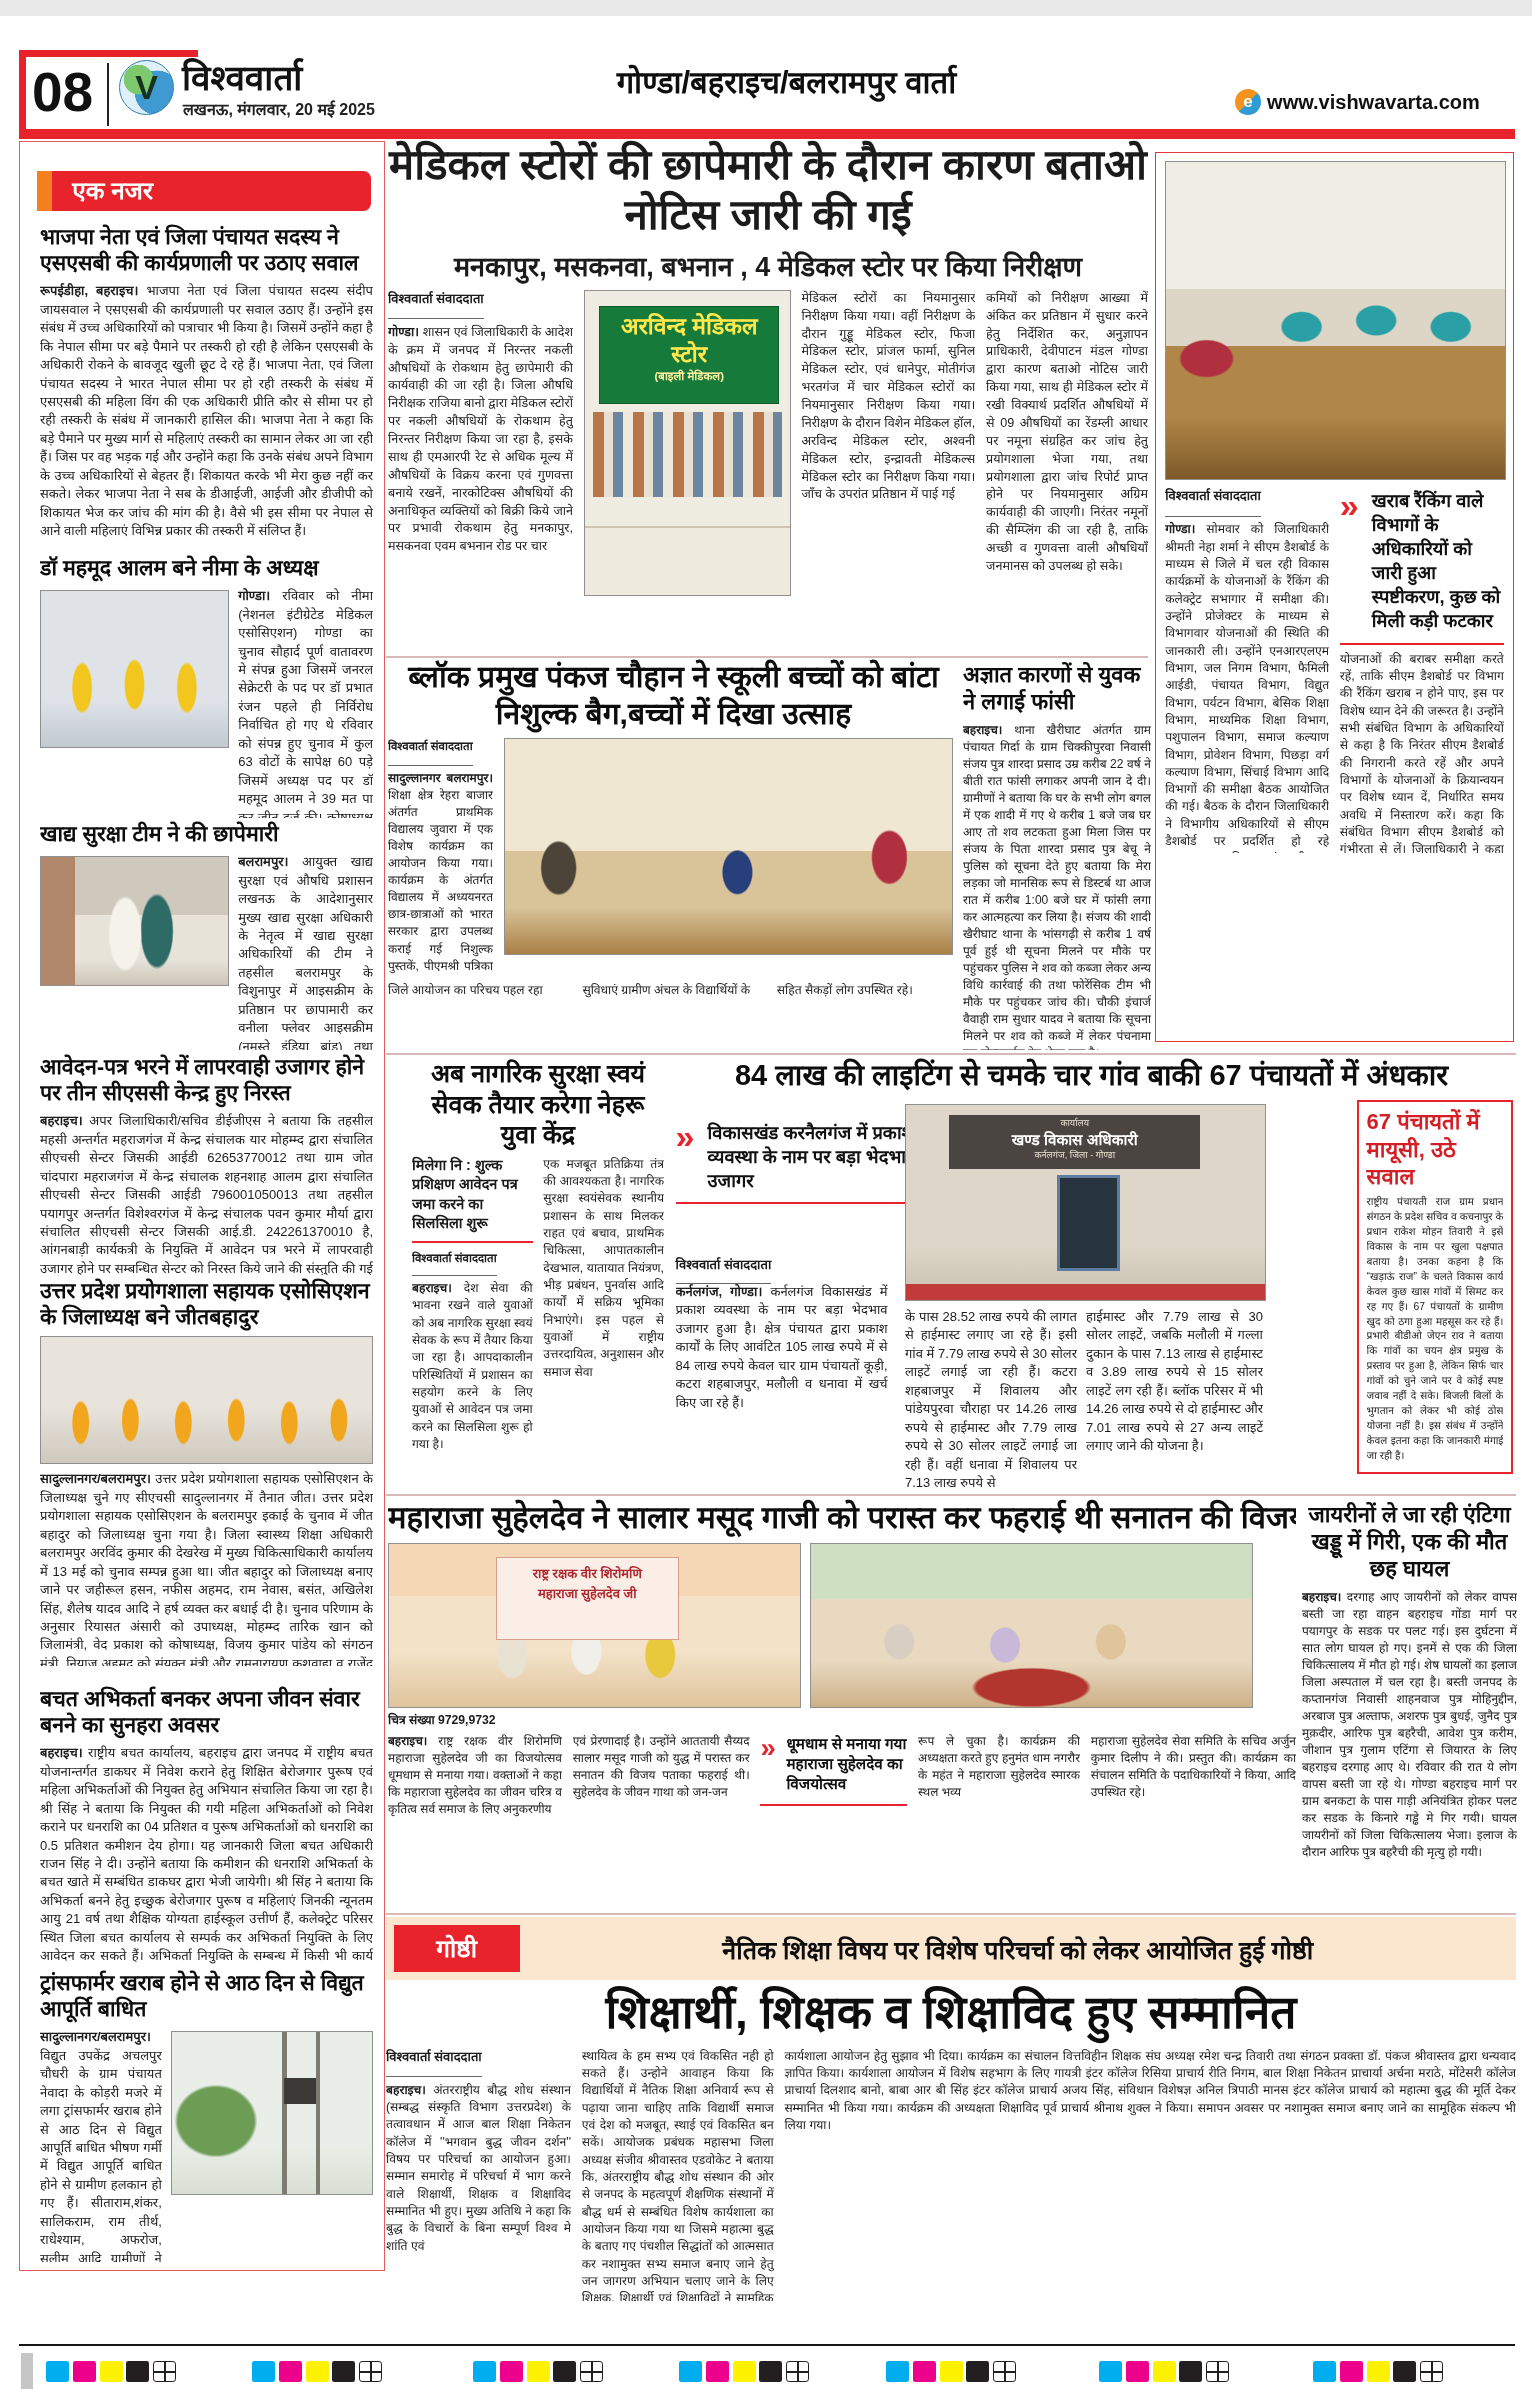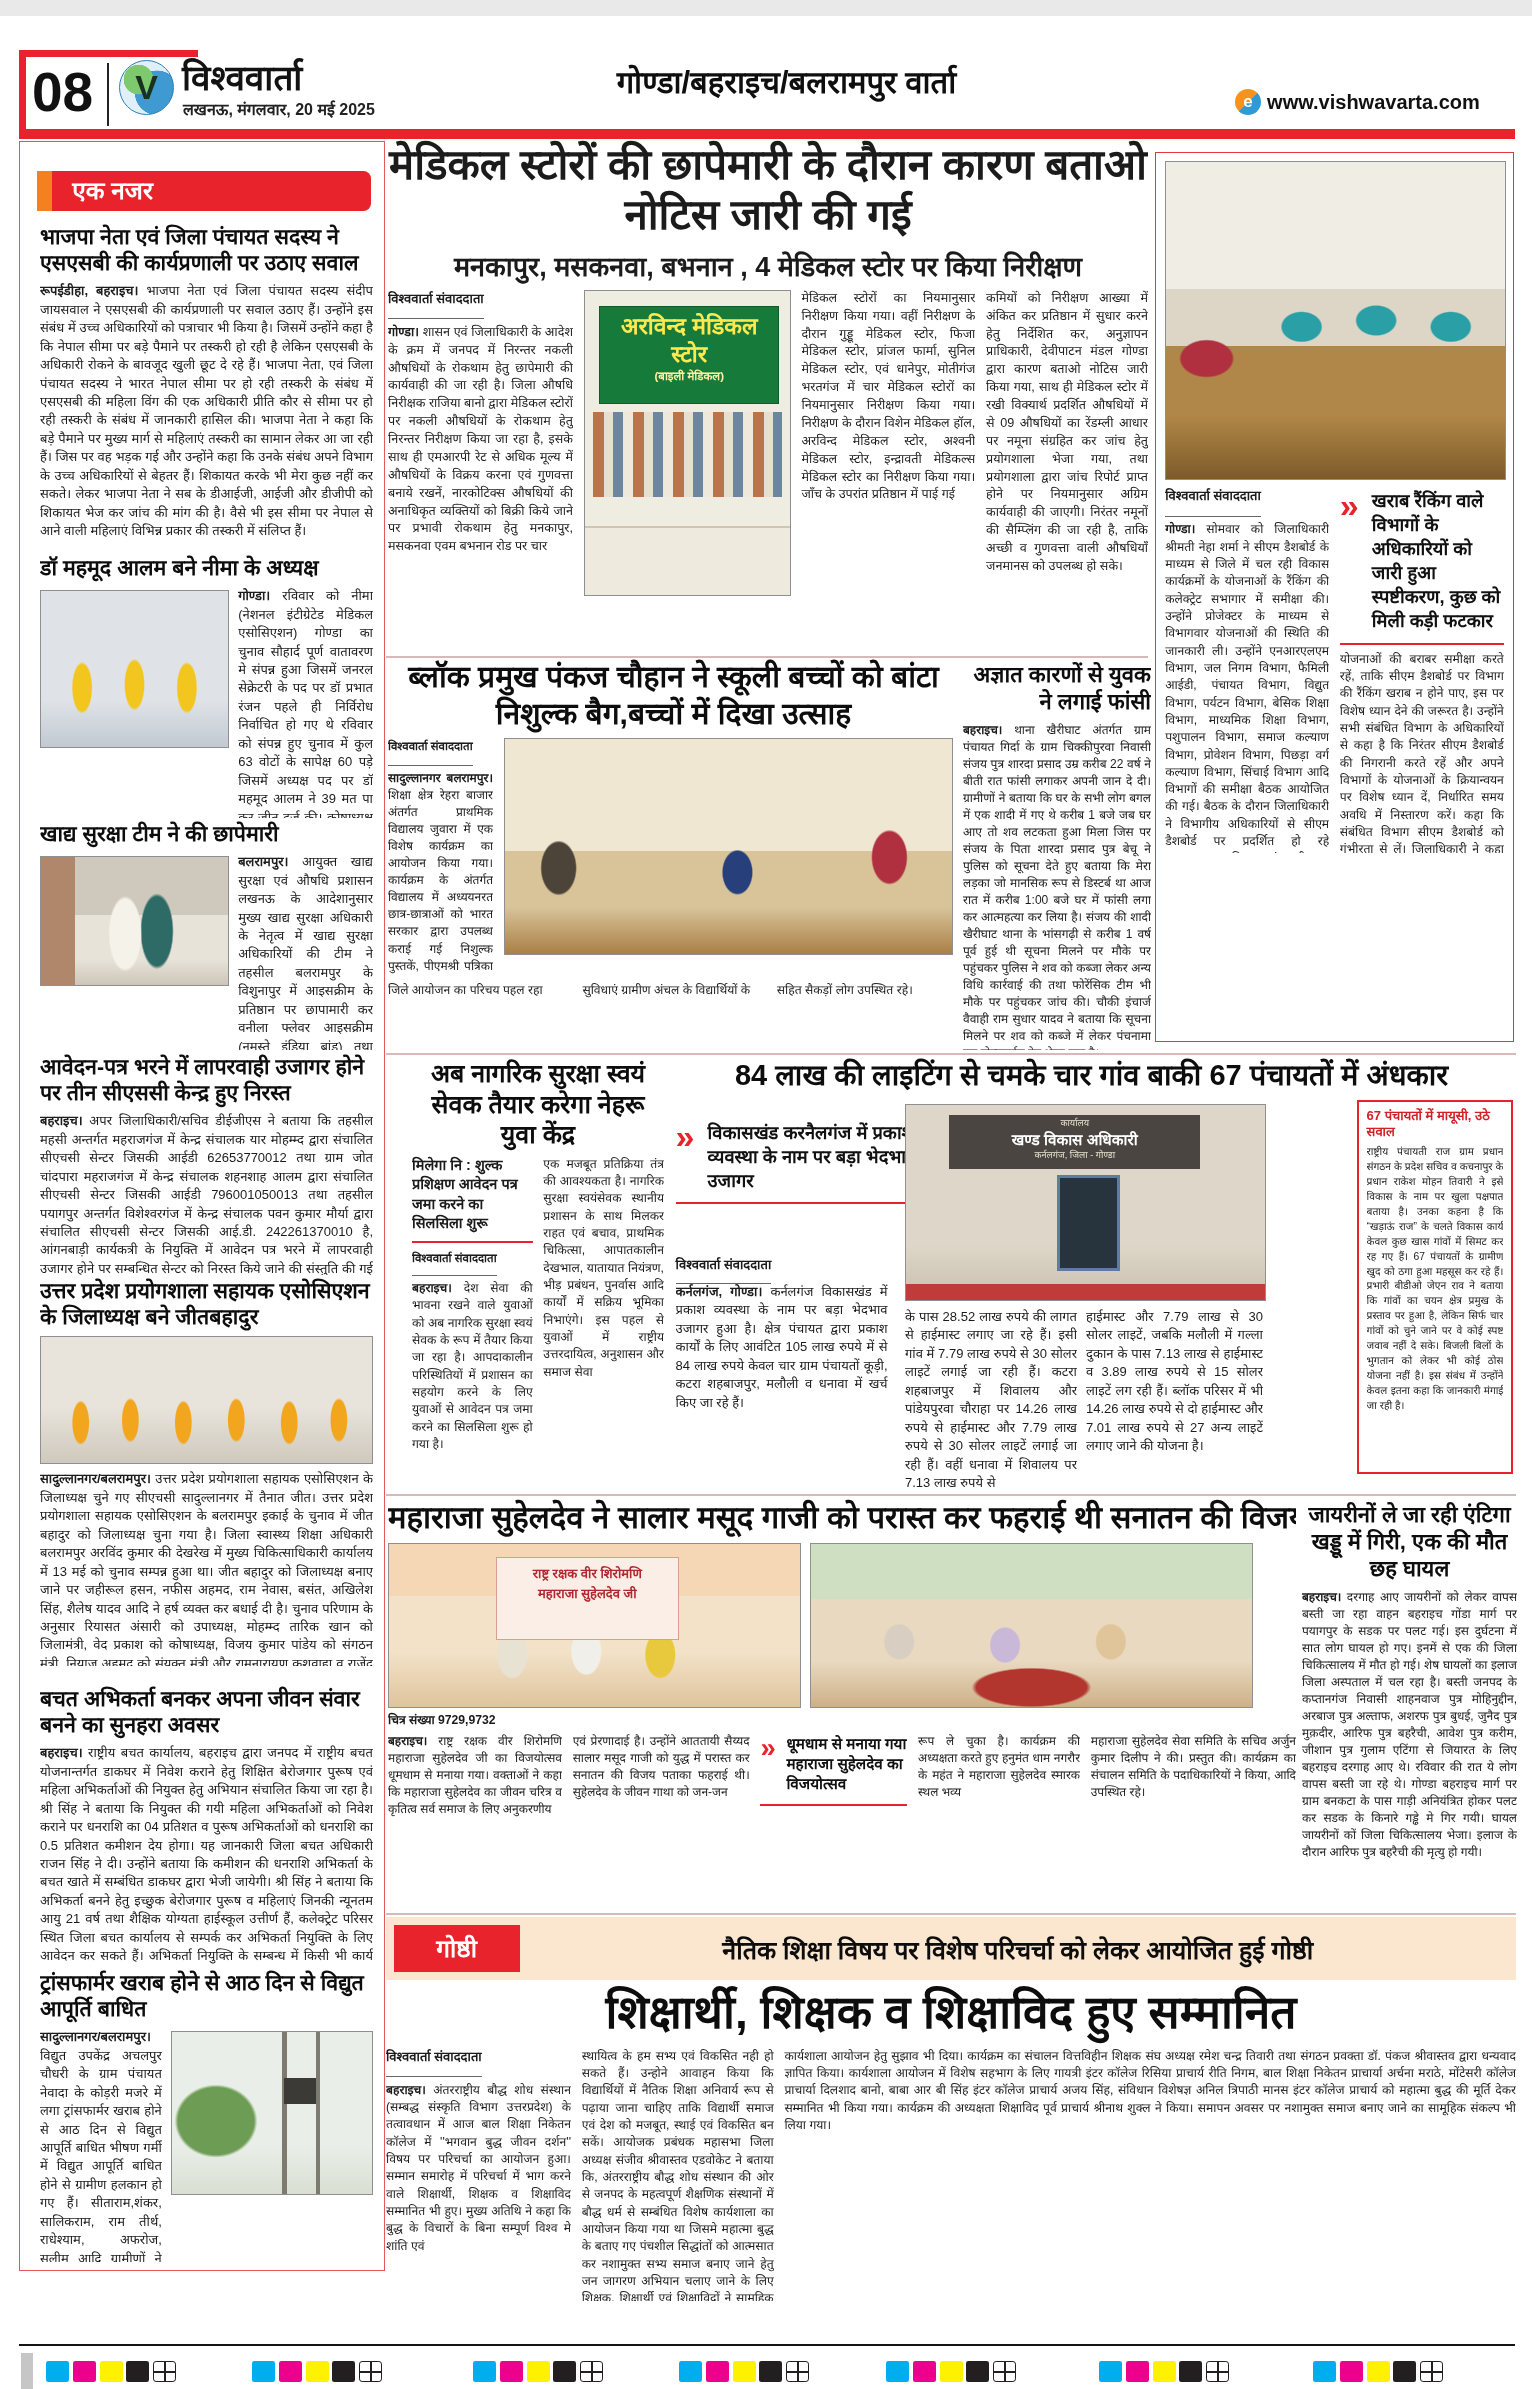--- a/index.html
+++ b/index.html
@@ -129,36 +129,36 @@
   #a-dm .hl { font-size:26px; text-align:center; }
   #a-dm .ph-meeting { width:100%; height:317px; margin-bottom:7.6px; }
   .pullquote { position:relative; padding:1.5px 0 9.2px 32px; border-bottom:2.3px solid #e8232b; font-weight:bold; font-size:18.3px; line-height:1.32; color:#111; }
   .pullquote .chev { position:absolute; left:0; top:-4.6px; color:#e8232b; font-size:34px; font-weight:bold; }
   #a-bag { left:388px; top:643px; width:571px; height:392px; }
   #a-bag .hl { font-size:30px; text-align:center; }
   #a-bag .ph-bag { width:447px; height:215px; flex:0 0 447px; }
   #a-bag .strip { display:flex; gap:12.2px; margin-top:6.1px; }
   #a-bag .strip .col { font-size:12.2px; height:23px; }
   #a-hang { left:963px; top:646px; width:188px; height:388px; }
-  #a-hang .hl { font-size:22px; text-align:right; }
+  #a-hang .hl { font-size:22px; text-align:left; }
   #a-hang .bt { font-size:12px; }
   #a-nehru { left:412px; top:1042px; width:252px; height:424px; }
   #a-nehru .hl { font-size:25px; text-align:center; }
   #a-nehru .sub { font-size:14.5px; font-weight:bold; line-height:1.35; border-bottom:2.3px solid #e8232b; padding-bottom:7.6px; margin-bottom:6.1px; }
   #a-nehru .col { font-size:12.2px; }
   #a-light { left:668px; top:1042px; width:847px; height:439px; }
   #a-light .hl { font-size:29px; text-align:center; margin-bottom:3.1px; }
   #lq-light { position:absolute; left:7.6px; top:61px; width:212px; }
   #light-byline { position:absolute; left:7.6px; top:197px; }
   #light-col1 { position:absolute; left:7.6px; top:225px; width:212px; height:205px; }
   #ph-office { position:absolute; left:237px; top:46px; width:359px; height:195px; }
   #light-col2 { position:absolute; left:237px; top:250px; width:172px; height:179px; }
   #light-col3 { position:absolute; left:418px; top:250px; width:177px; height:179px; }
   #light-box { position:absolute; left:689px; top:42px; width:156px; height:374px; border:2.3px solid #e8232b; padding:6.1px 7.6px; box-sizing:border-box; overflow:hidden;}
-  #light-box .box-hl { color:#d31f26; font-size:13px; font-weight:bold; line-height:1.25; margin-bottom:4.6px; }
+  #light-box .box-hl { color:#d31f26; font-size:22px; font-weight:bold; line-height:1.25; margin-bottom:4.6px; }
   #light-box .bt { font-size:10.3px; line-height:1.45; }
   #a-suhel { left:388px; top:1483px; width:908px; height:412px; }
   #a-suhel .hl { font-size:31px; text-align:center; white-space:nowrap; }
   #a-suhel .photos { display:flex; gap:9.2px; margin:4.6px 0 3.1px 0; }
   #a-suhel .ph-event1 { width:411px; height:163px; }
   #a-suhel .ph-event2 { width:441px; height:163px; }
   #a-suhel .cap { font-size:12.2px; font-weight:bold; margin:1.5px 0 4.6px 0; }
   #a-suhel .col { font-size:12px; height:172px; }
   #a-suhel .pullquote { font-size:15.3px; padding-left:26px; }
   #a-suhel .pullquote .chev { font-size:27.5px; top:-3.1px; }

